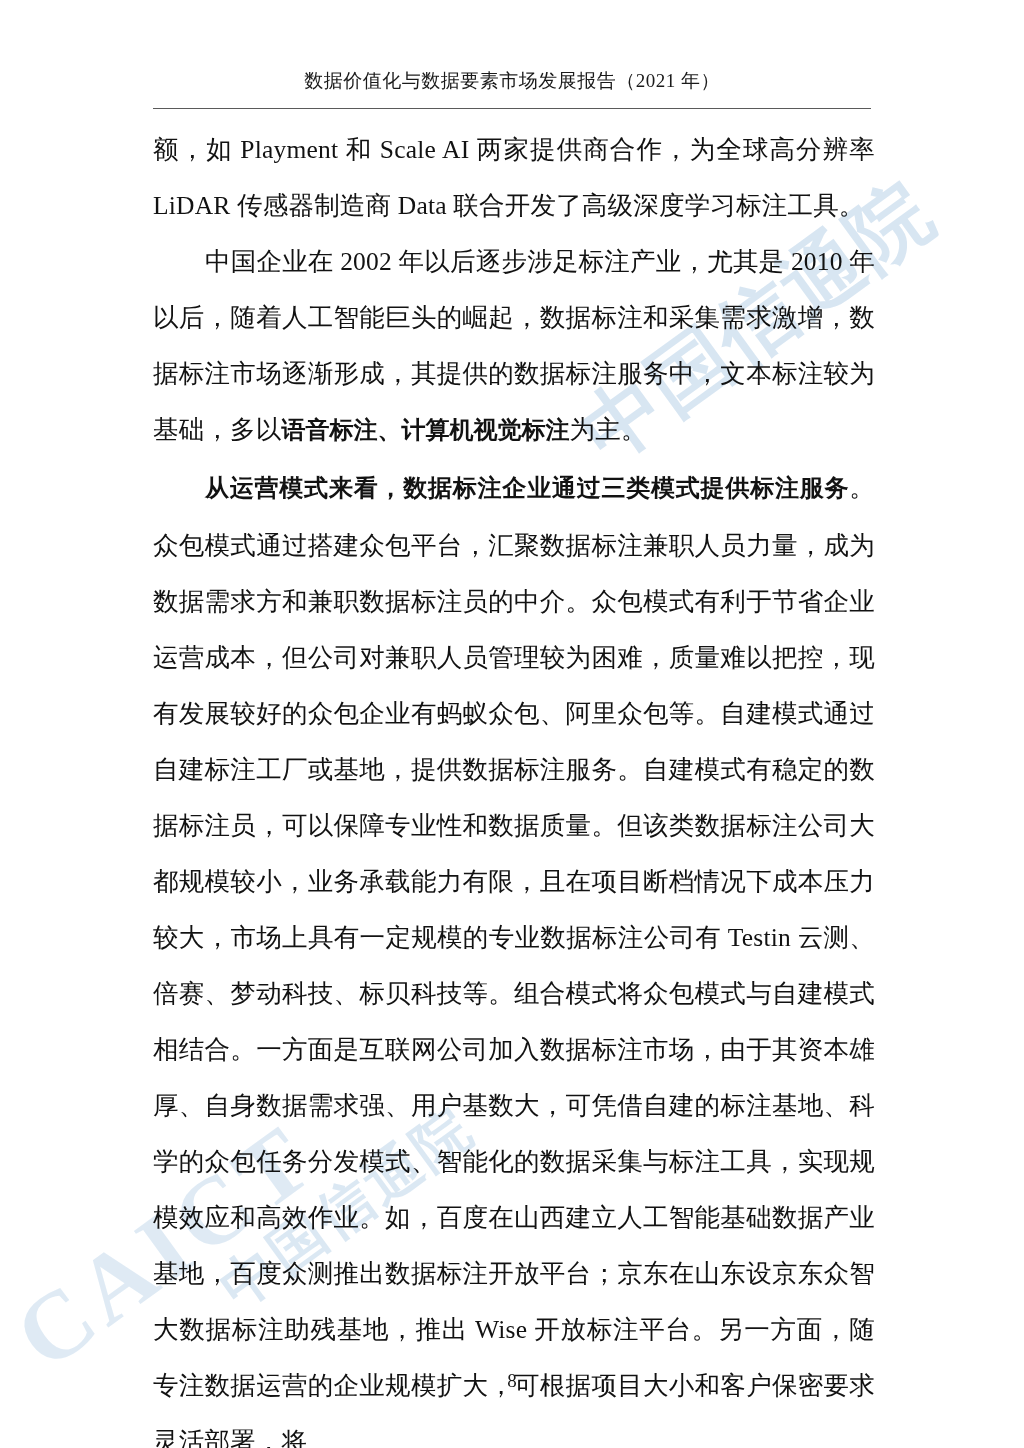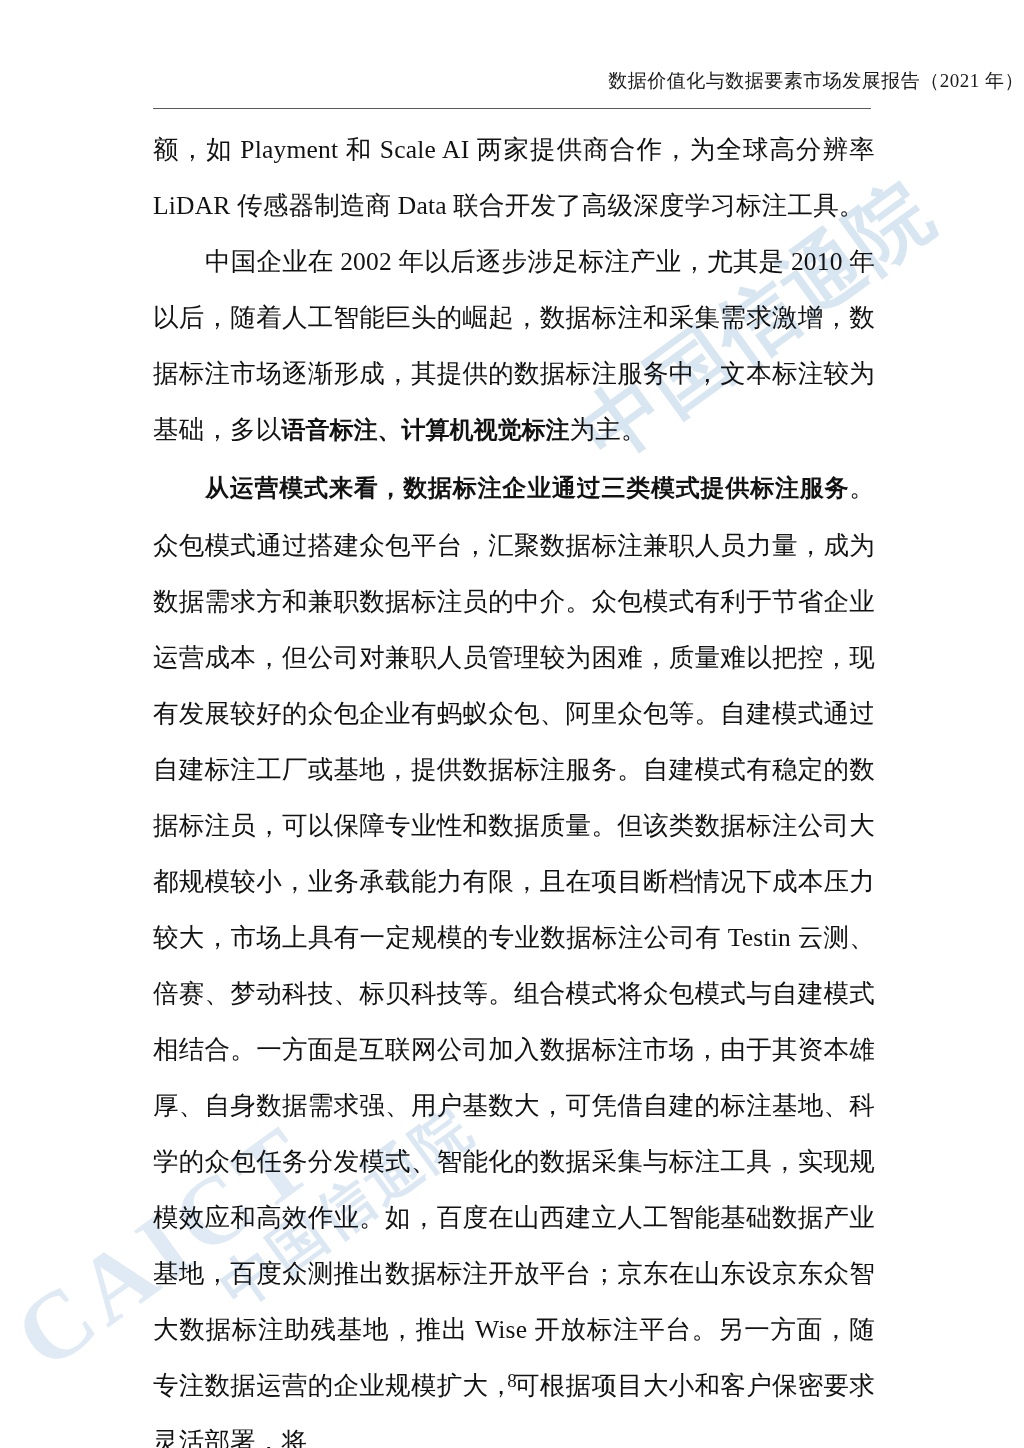--- a/index.html
+++ b/index.html
@@ -65,21 +65,21 @@
   }
   
   .header {
     position: absolute;
     left: 0;
     top: 0;
     width: 1024px;
     z-index: 2;
   }
   .header-title {
-    text-align: right;
+    text-align: center;
     font-size: 19px;
     color: #1a1a1a;
     padding-top: 68px;
     letter-spacing: 0.5px;
   }
   .header-rule {
     width: 718px;
     margin: 14px auto 0 auto;
     border-bottom: 1px solid #5a5a5a;
   }

